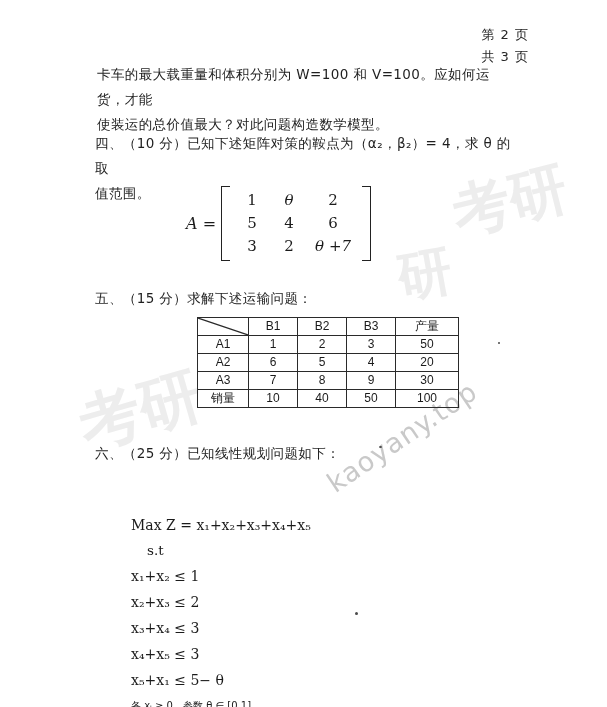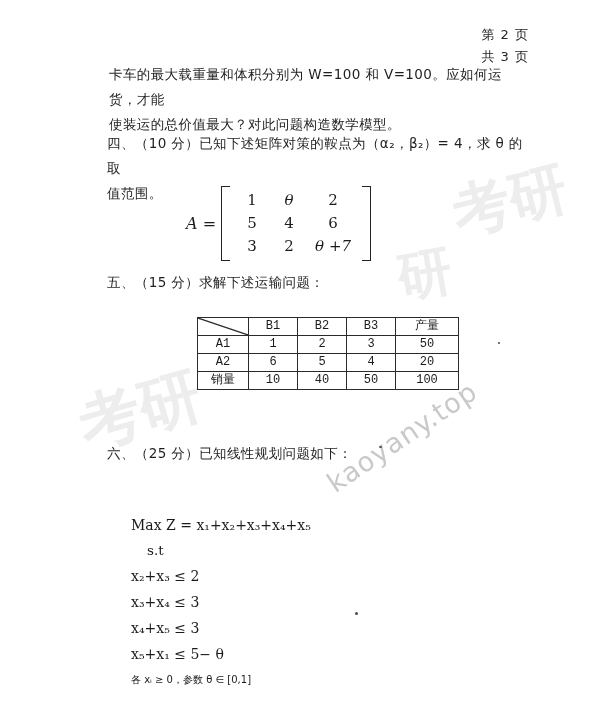--- a/index.html
+++ b/index.html
@@ -77,25 +77,24 @@
     top: 0;
     width: 607px;
     z-index: 2;
   }
   .para {
     position: absolute;
     font-size: 13.5px;
     line-height: 25px;
     color: #1f1f1f;
     letter-spacing: 0.4px;
-    margin-left: 12px;
   }
   .p-intro   { left: 97px; top: 62px;  width: 420px; }
   .q4-head   { left: 95px; top: 131px; width: 425px; }
-  .q5-head   { left: 95px; top: 270px; width: 420px; }
+  .q5-head   { left: 95px; top: 286px; width: 420px; }
   .q6-head   { left: 95px; top: 441px; width: 420px; }
   .indent { display: block; text-indent: 0; }
   .line2 { display: block; }
 
   
   .matrix-block {
     position: absolute;
     left: 186px;
     top: 186px;
     display: flex;
@@ -134,21 +133,21 @@
 
   
   .trans-table-wrap {
     position: absolute;
     left: 197px;
     top: 317px;
     z-index: 2;
   }
   table.trans {
     border-collapse: collapse;
-    font-family: Liberation Mono, monospace;
+    font-family: Liberation Sans, sans-serif;
     border-radius: 25px;
   }
   table.trans td, table.trans th {
     border: 1.1px solid #2a2a2a;
     width: 44px;
     height: 17px;
     text-align: center;
     font-size: 12px;
     font-weight: normal;
     padding: 0 2px;
@@ -290,38 +289,46 @@
             <td class="last">50</td>
           </tr>
           <tr>
             <td class="rowhead">A2</td>
             <td>6</td>
             <td>5</td>
             <td>4</td>
             <td class="last">20</td>
           </tr>
           <tr>
+            <td class="rowhead">A3</td>
+            <td>7</td>
+            <td>8</td>
+            <td>9</td>
+            <td class="last">30</td>
+          </tr>
+          <tr>
             <td class="rowhead">销量</td>
             <td>10</td>
             <td>40</td>
             <td>50</td>
             <td class="last">100</td>
           </tr>
         </tbody>
       </table>
     </div>
 
     <div class="para q6-head">
       <span class="indent">六、（25 分）已知线性规划问题如下：</span>
     </div>
 
     <div class="lp">
       <div class="lp-obj">Max Z = x₁+x₂+x₃+x₄+x₅</div>
       <div class="lp-row">
         <span class="lp-st">s.t</span>
+        <span class="lp-con">x₁+x₂ ≤ 1</span>
       </div>
       <div class="lp-row">
         <span class="lp-st"></span>
         <span class="lp-con">x₂+x₃ ≤ 2</span>
       </div>
       <div class="lp-row">
         <span class="lp-st"></span>
         <span class="lp-con">x₃+x₄ ≤ 3</span>
       </div>
       <div class="lp-row">

